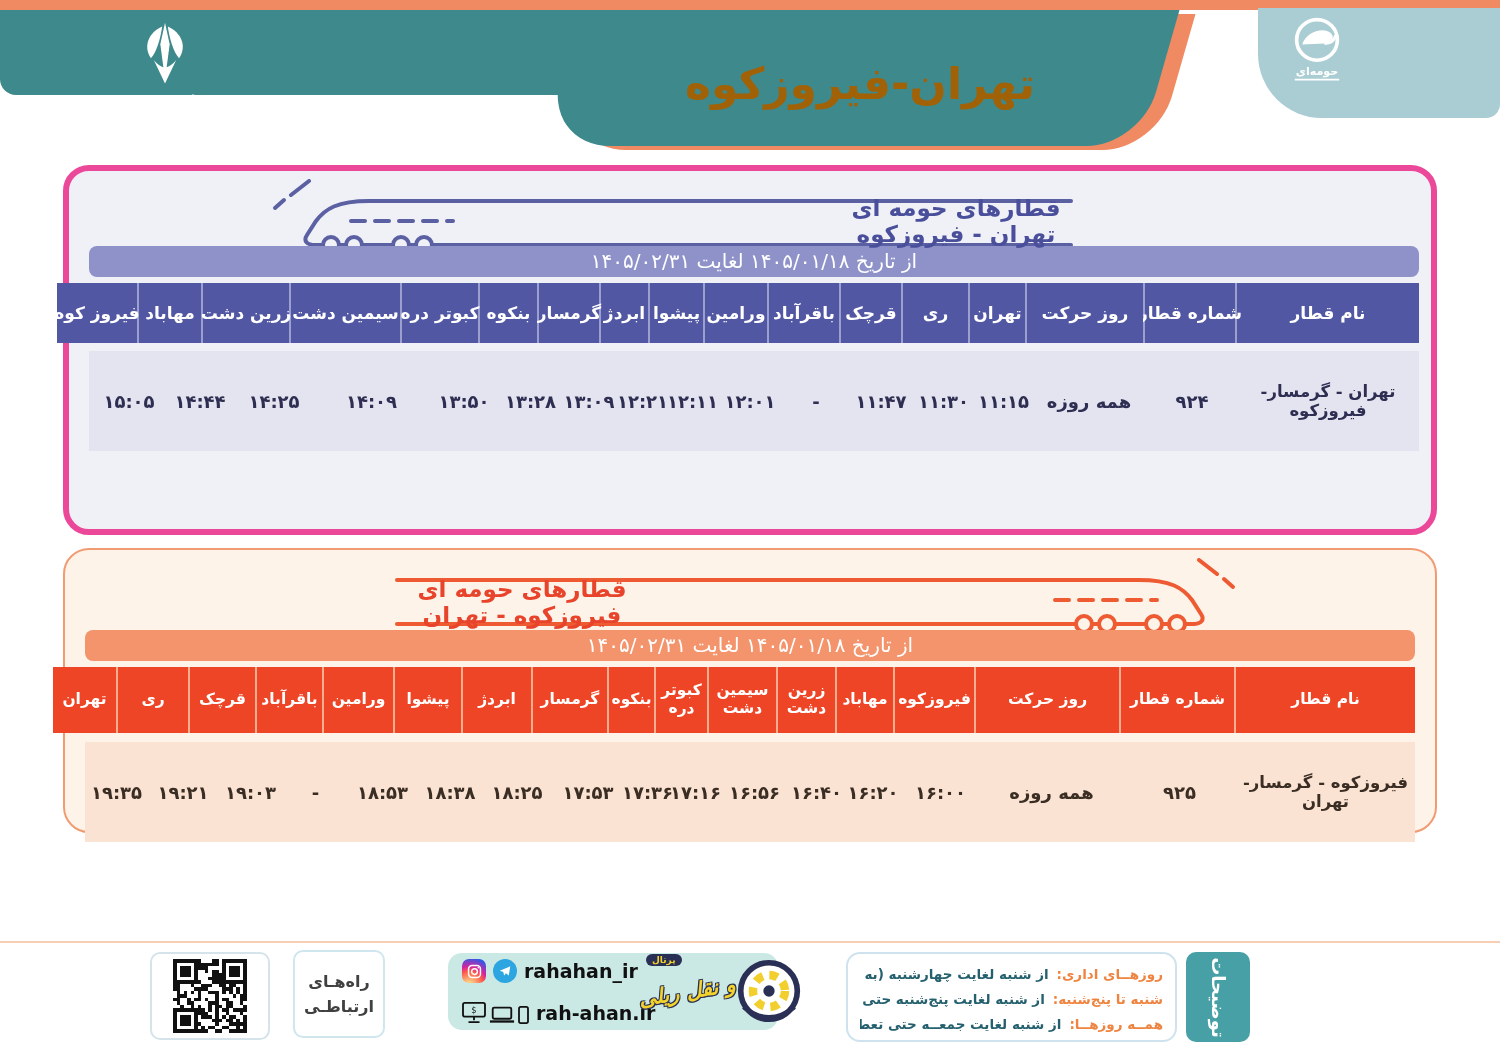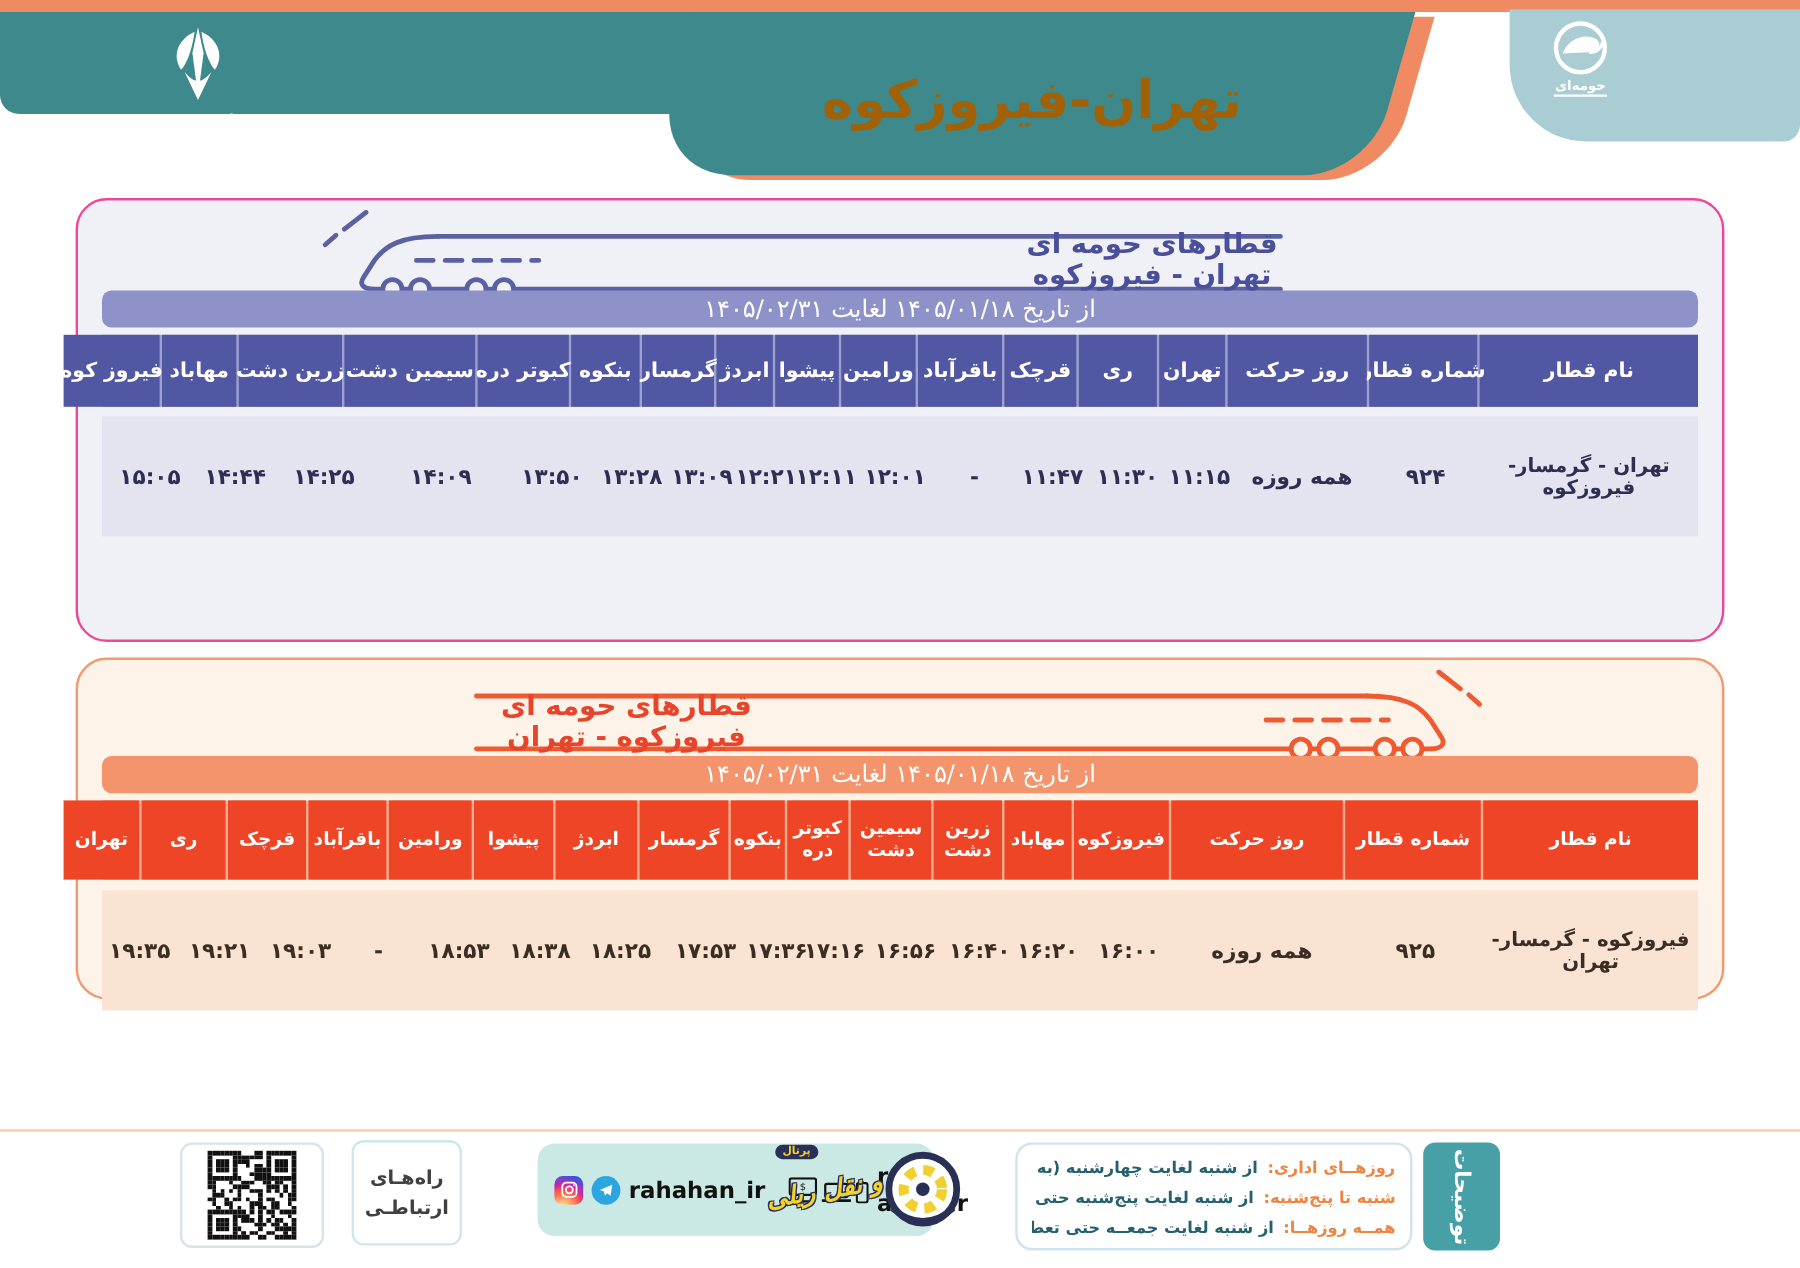--- a/index.html
+++ b/index.html
@@ -18,21 +18,21 @@
   .blob-teal{position:absolute;left:0;top:0;width:100%;height:100%;background:#3E898C;
     transform:skewX(-16deg);border-radius:0 0 54px 70px;}
   .main-title{left:620px;top:58px;width:480px;text-align:center;color:#a16207;
     font-size:44px;font-weight:bold;direction:rtl;z-index:5;}
   .emblem{left:125px;top:18px;width:80px;height:86px;z-index:4;}
   .suburban-box{left:1258px;top:8px;width:242px;height:110px;background:#A9CDD3;
     border-radius:0 0 14px 64px;z-index:3;display:flex;align-items:flex-start;justify-content:flex-start;padding:6px 0 0 22px;box-sizing:border-box;}
 
   
   .panel{left:63px;width:1374px;box-sizing:border-box;border-radius:26px;}
-  .panel1{top:165px;height:370px;background:#F0F0F7;border:2px solid #ec4899;}
+  .panel1{top:165px;height:370px;background:#F0F0F7;border:6px solid #ec4899;}
   .panel2{top:548px;height:285px;background:#FDF3E8;border:2px solid #F19B73;}
   .train-strip{position:absolute;left:0;top:8px;width:1370px;height:78px;}
   .sec-title{position:absolute;font-size:23px;font-weight:bold;direction:rtl;text-align:center;z-index:2;}
   .sec-title.t-down{right:363px;top:24px;width:224px;color:#4A4F9B;}
   .sec-title.t-up{left:323px;top:26px;width:268px;color:#E8432B;}
   .datebar{position:absolute;left:20px;width:1330px;height:31px;border-radius:8px;color:#fff;
     font-size:20px;line-height:31px;text-align:center;direction:rtl;font-weight:normal;}
   .datebar.d1{top:75px;background:#8E92C9;}
   .datebar.d2{top:80px;background:#F3946C;}
 
@@ -56,21 +56,21 @@
   .hairline{left:0;top:941px;width:1500px;height:2px;background:#F7CDB4;}
   .qr-box{left:150px;top:952px;width:120px;height:88px;background:#fff;border:2px solid #D5E4EA;
     border-radius:10px;box-sizing:border-box;display:flex;align-items:center;justify-content:center;}
   .qr{display:grid;grid-template-columns:repeat(21,3.5px);grid-auto-rows:3.5px;}
   .qr div{width:3.5px;height:3.5px;}
   .qr .on{background:#111;}
   .contact-box{left:293px;top:950px;width:92px;height:88px;background:#fff;border:2px solid #CFE6EE;
     border-radius:10px;box-sizing:border-box;display:flex;flex-direction:column;align-items:center;justify-content:center;
     color:#404040;font-weight:bold;font-size:16px;direction:rtl;line-height:25px;}
   .social-box{left:448px;top:953px;width:330px;height:77px;background:#CBE9E4;border-radius:14px;
-    display:flex;flex-direction:row;justify-content:space-between;gap:19px;padding:0 14px;box-sizing:border-box;}
+    display:flex;flex-direction:column;justify-content:center;gap:19px;padding:0 14px;box-sizing:border-box;}
   .social-row{display:flex;align-items:center;gap:7px;direction:ltr;}
   .social-text{font-size:19px;font-weight:bold;color:#111;}
   .ig{width:24px;height:24px;border-radius:7px;display:inline-flex;align-items:center;justify-content:center;
     background:radial-gradient(circle at 30% 110%,#fdf497 0%,#fd5949 45%,#d6249f 60%,#285AEB 90%);}
   .tg{width:24px;height:24px;border-radius:50%;background:#2CA5E0;display:inline-flex;align-items:center;justify-content:center;}
   .dev-icons{display:flex;align-items:flex-end;gap:3px;}
   .portal{left:642px;top:946px;width:160px;height:94px;z-index:6;}
   .portal-text{position:absolute;left:-4px;top:30px;direction:rtl;font-size:21px;font-weight:bold;font-style:italic;
     color:#F3D22B;transform:rotate(-9deg);white-space:nowrap;
     text-shadow:1px 1px 0 #2A2F55,-1px 1px 0 #2A2F55,1px -1px 0 #2A2F55,-1px -1px 0 #2A2F55;}

